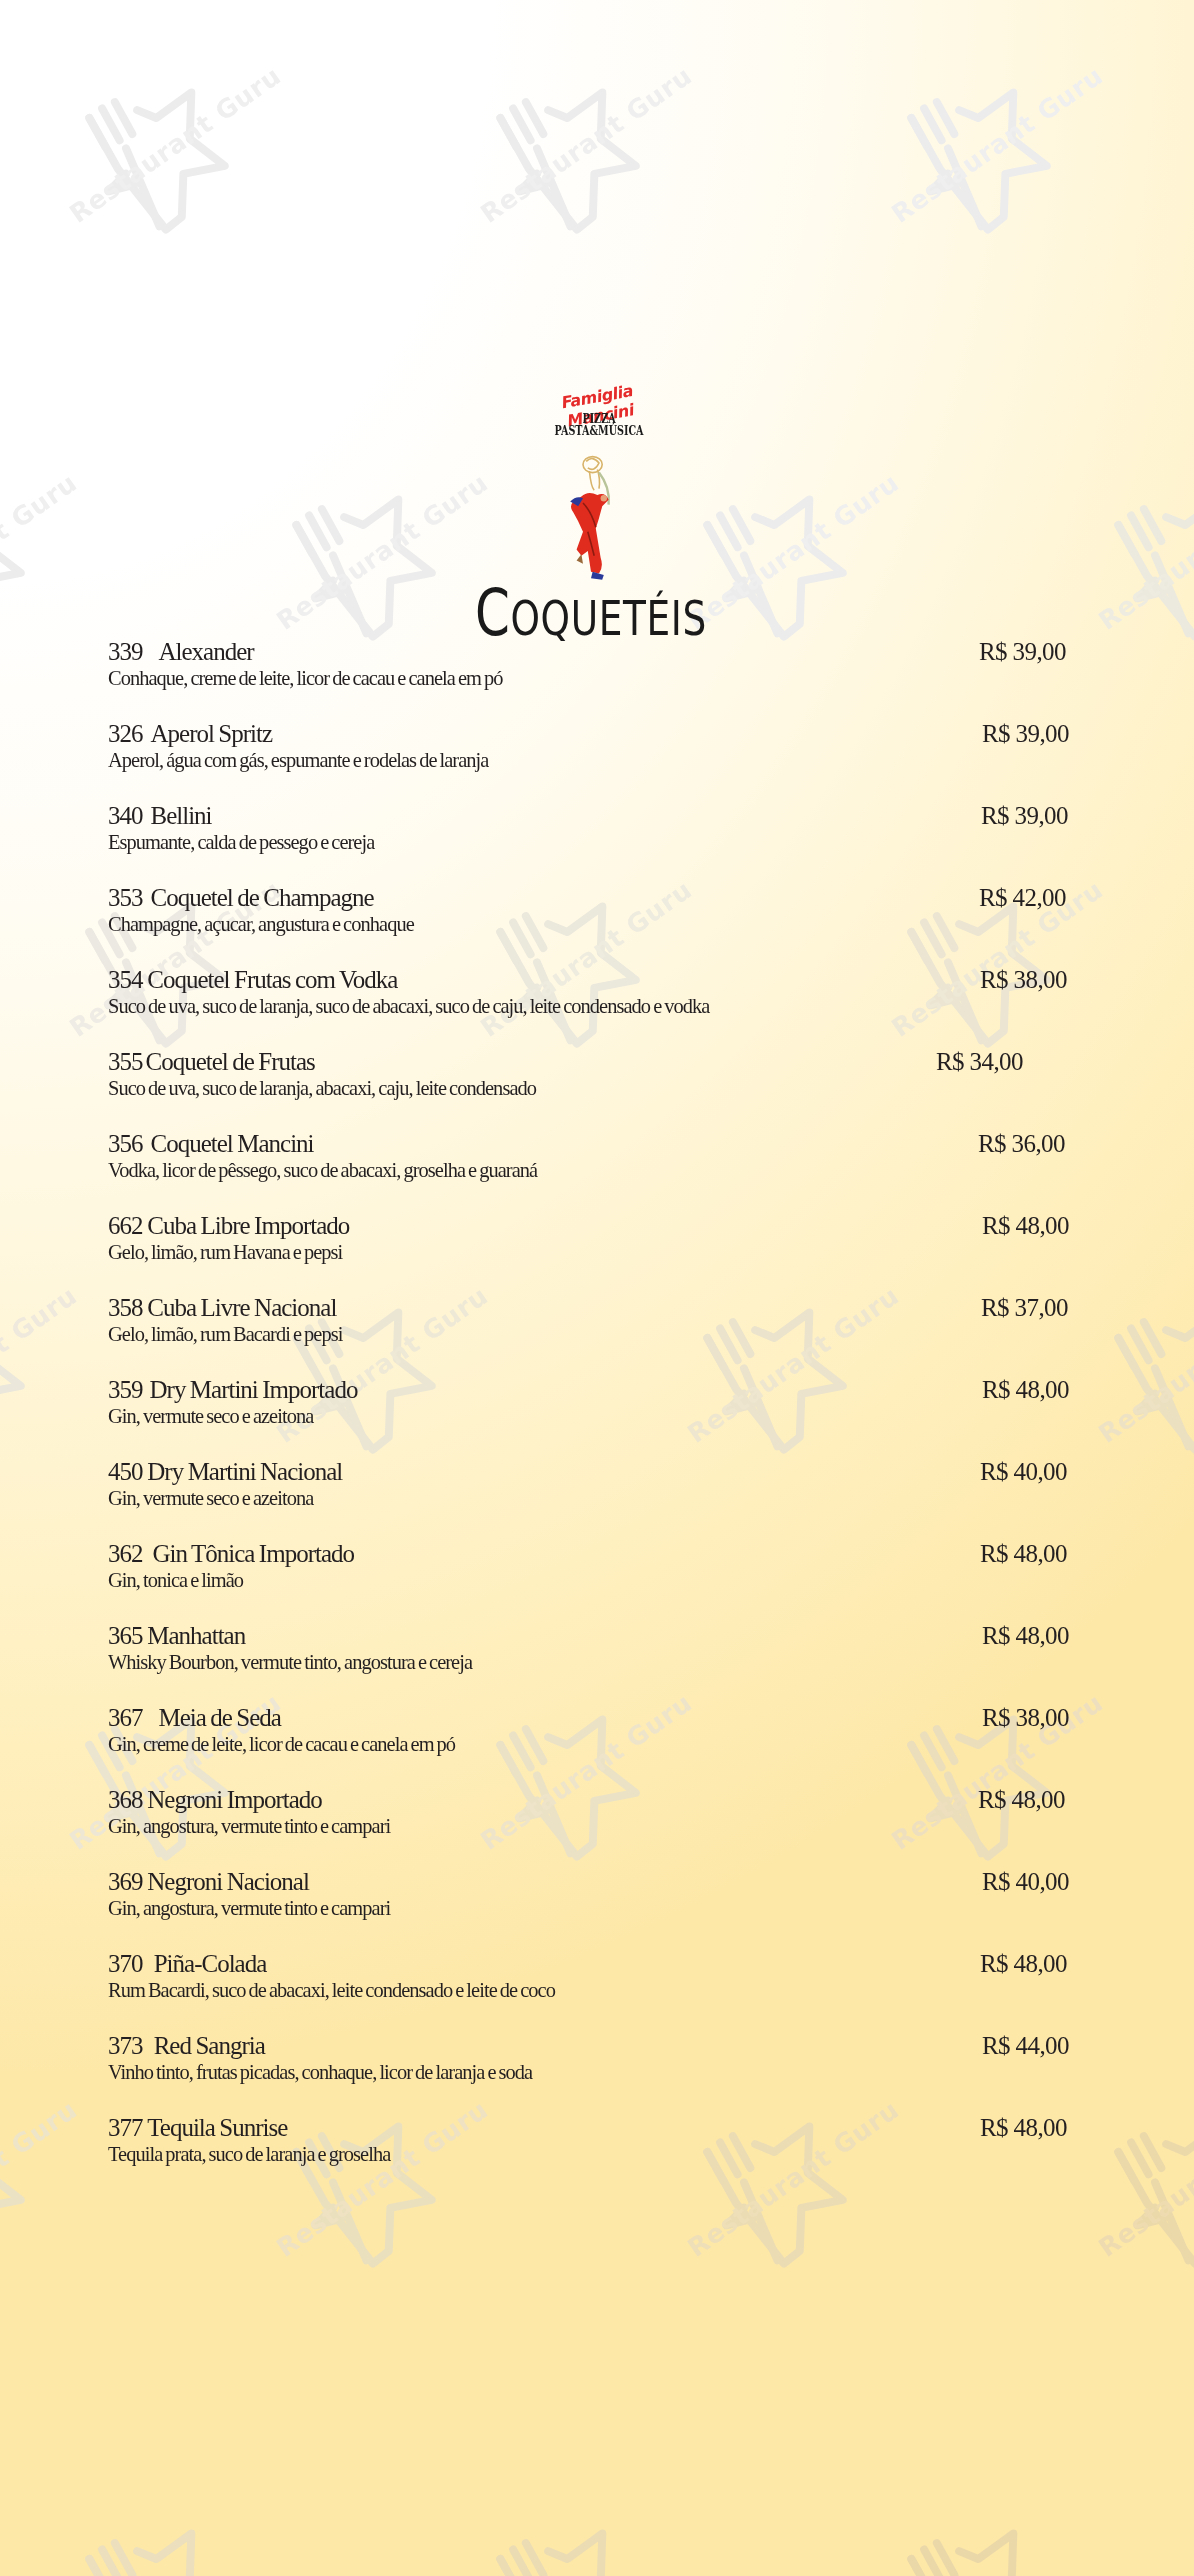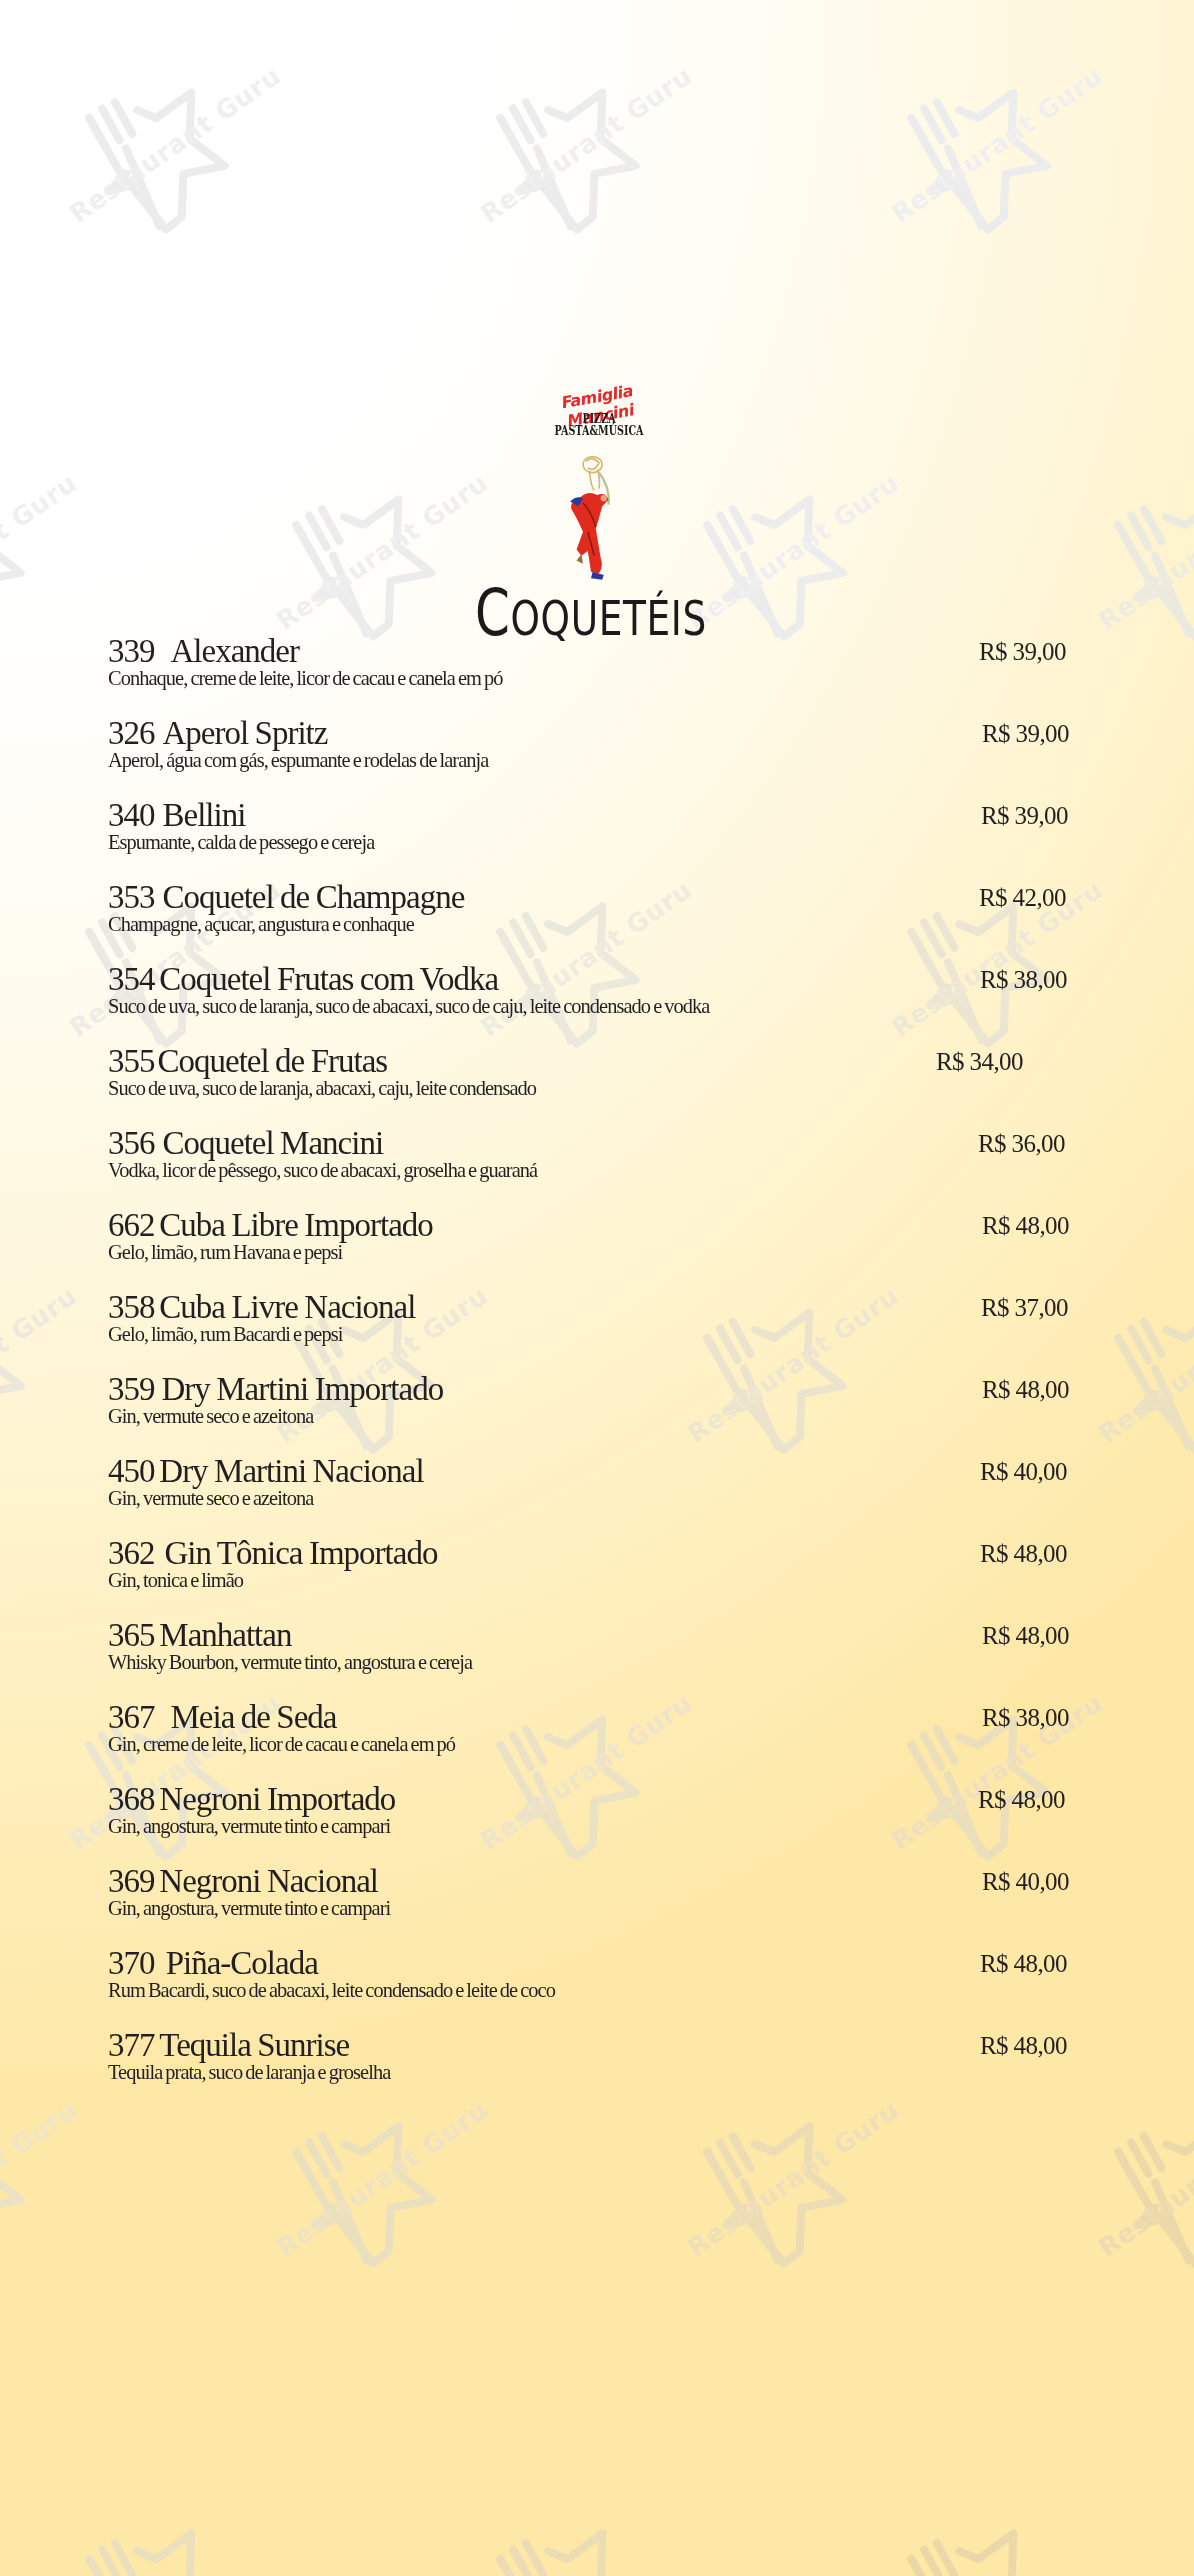--- a/index.html
+++ b/index.html
@@ -85,21 +85,21 @@
     transform: scaleX(0.78);
     transform-origin: left top;
     white-space: nowrap;
   }
   .title .big { font-size: 64px; }
 
   .menu { position: absolute; left: 108px; top: 637px; width: 973px; }
   .item { position: relative; height: 82px; }
   .item-line {
     display: flex; align-items: baseline;
-    font-size: 33px; line-height: 29px;
+    font-size: 25px; line-height: 29px;
     color: #231f20;
     letter-spacing: -1px;
     word-spacing: -0.8px;
   }
   .item-num { margin-right: 8px; }
   .item-name { }
   .item-price {
     position: absolute; top: 0;
     font-size: 25px; line-height: 29px;
     letter-spacing: -0.6px;
@@ -531,20 +531,28 @@
     <div class="item">
       <div class="item-line">
           <span class="item-num">370</span>
           <span class="item-name" style="margin-left:3.2px">Piña-Colada</span>
         </div>
       <div class="item-desc">Rum Bacardi, suco de abacaxi, leite condensado e leite de coco</div>
       <div class="item-price" style="left:872px">R$ 48,00</div>
     </div>
     <div class="item">
       <div class="item-line">
+          <span class="item-num">373</span>
+          <span class="item-name" style="margin-left:3.2px">Red Sangria</span>
+        </div>
+      <div class="item-desc">Vinho tinto, frutas picadas, conhaque, licor de laranja e soda</div>
+      <div class="item-price" style="left:874px">R$ 44,00</div>
+    </div>
+    <div class="item">
+      <div class="item-line">
           <span class="item-num" style="margin-right:4.8px">377</span>
           <span class="item-name">Tequila Sunrise</span>
         </div>
       <div class="item-desc">Tequila prata, suco de laranja e groselha</div>
       <div class="item-price" style="left:872px">R$ 48,00</div>
     </div>
   </div>
 </div>
 
 

